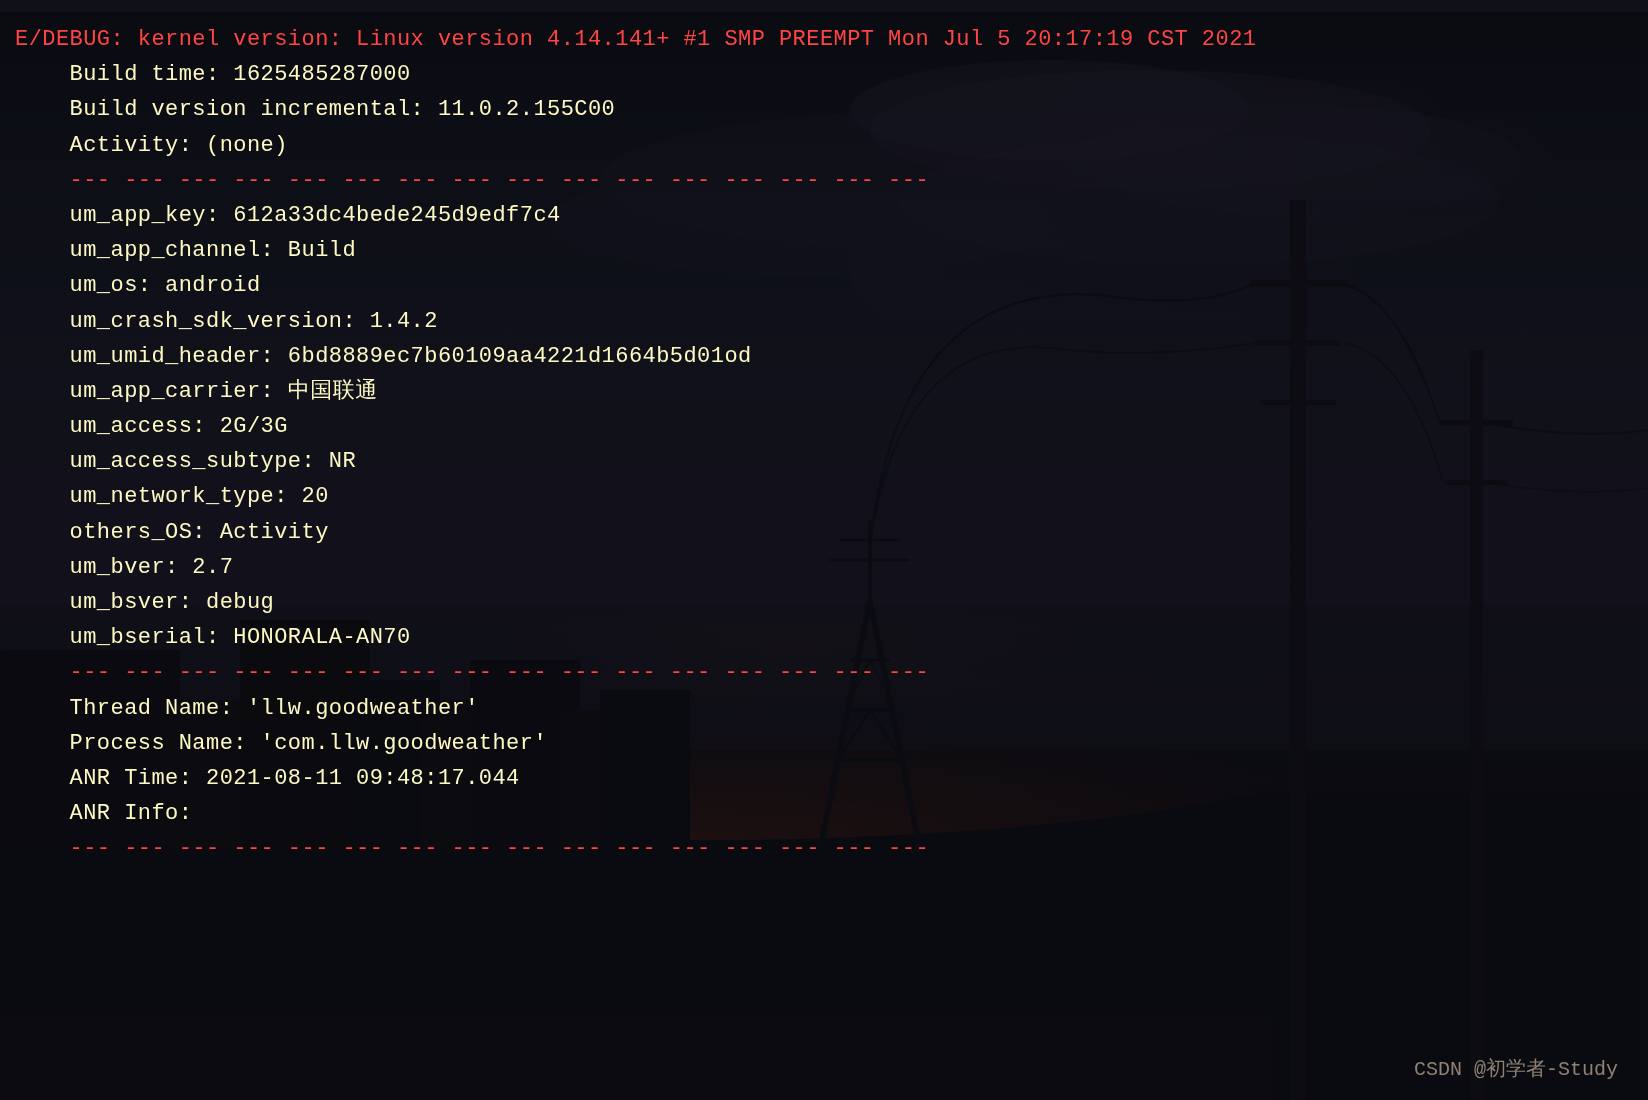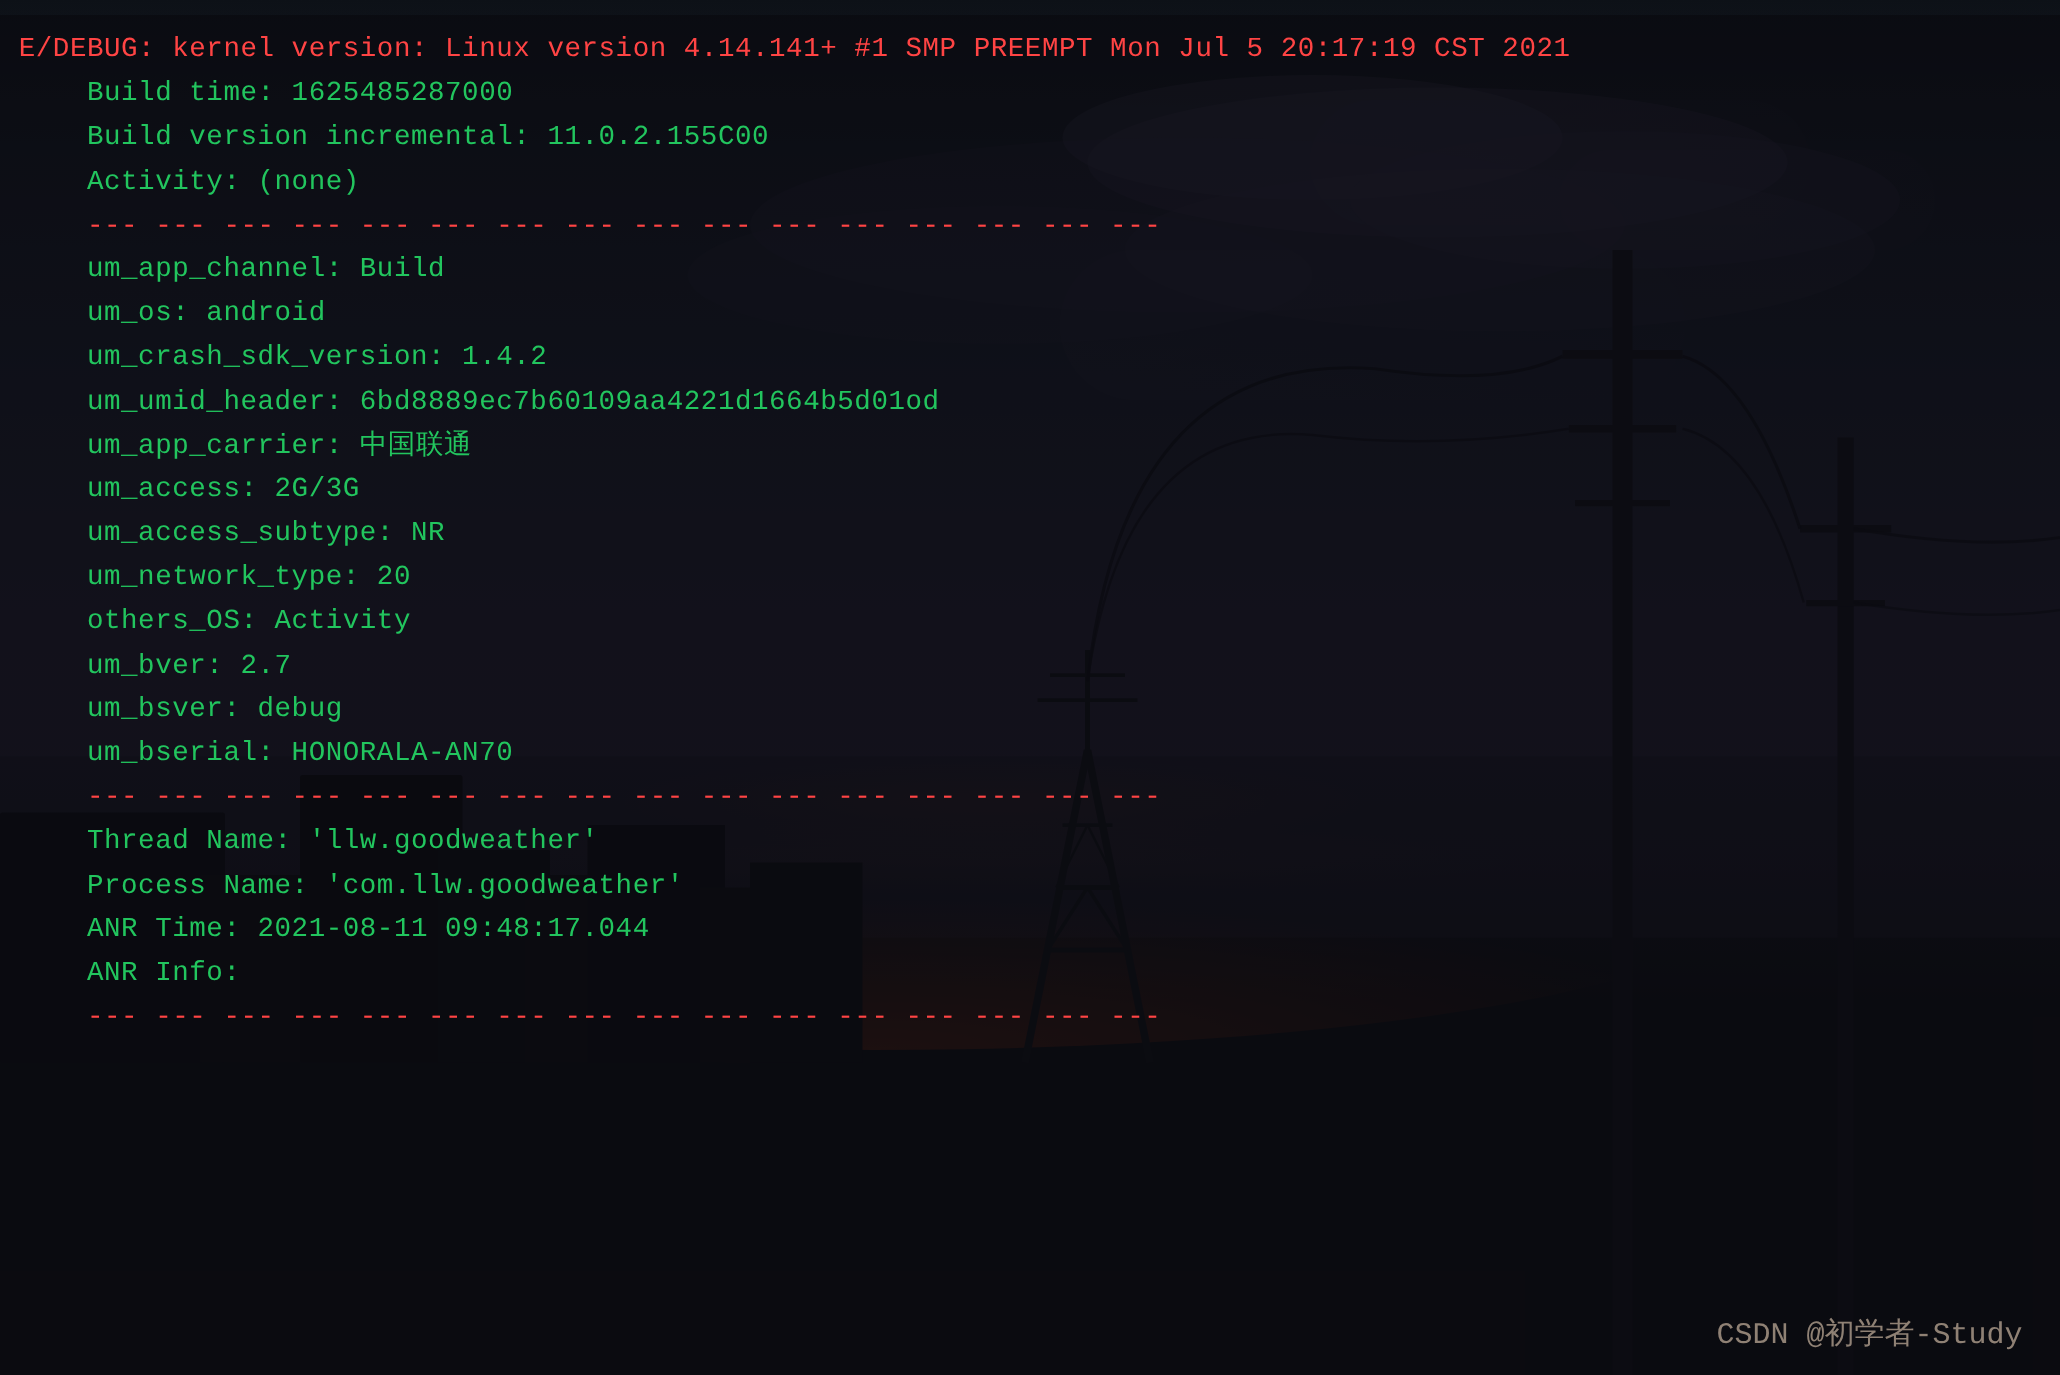--- a/index.html
+++ b/index.html
@@ -109,29 +109,29 @@
       line-height: 1.6;
       white-space: pre;
       letter-spacing: 0.02em;
     }
 
     .line-red {
       color: #ff4444;
     }
 
     .line-cyan {
-      color: #22c55e;
+      color: #fef9c3;
     }
 
     .watermark {
       position: absolute;
       bottom: 18px;
       right: 30px;
       color: rgba(200, 180, 160, 0.7);
-      font-size: 24px;
+      font-size: 20px;
       font-family: 'Courier New', Courier, monospace;
       z-index: 20;
     }
 
     
     .horizon-glow {
       position: absolute;
       bottom: 38%;
       left: 30%;
       width: 600px;
@@ -243,20 +243,21 @@
   <div class="bg-ground"></div>
 </div>
 
 <div class="terminal">
   <div id="terminal-lines">
       <div class="terminal-line line-red">E/DEBUG: kernel version: Linux version 4.14.141+ #1 SMP PREEMPT Mon Jul 5 20:17:19 CST 2021</div>
       <div class="terminal-line line-cyan">    Build time: 1625485287000</div>
       <div class="terminal-line line-cyan">    Build version incremental: 11.0.2.155C00</div>
       <div class="terminal-line line-cyan">    Activity: (none)</div>
       <div class="terminal-line line-red">    --- --- --- --- --- --- --- --- --- --- --- --- --- --- --- ---</div>
+      <div class="terminal-line line-cyan">    um_app_key: 612a33dc4bede245d9edf7c4</div>
       <div class="terminal-line line-cyan">    um_app_channel: Build</div>
       <div class="terminal-line line-cyan">    um_os: android</div>
       <div class="terminal-line line-cyan">    um_crash_sdk_version: 1.4.2</div>
       <div class="terminal-line line-cyan">    um_umid_header: 6bd8889ec7b60109aa4221d1664b5d01od</div>
       <div class="terminal-line line-cyan">    um_app_carrier: 中国联通</div>
       <div class="terminal-line line-cyan">    um_access: 2G/3G</div>
       <div class="terminal-line line-cyan">    um_access_subtype: NR</div>
       <div class="terminal-line line-cyan">    um_network_type: 20</div>
       <div class="terminal-line line-cyan">    others_OS: Activity</div>
       <div class="terminal-line line-cyan">    um_bver: 2.7</div>

